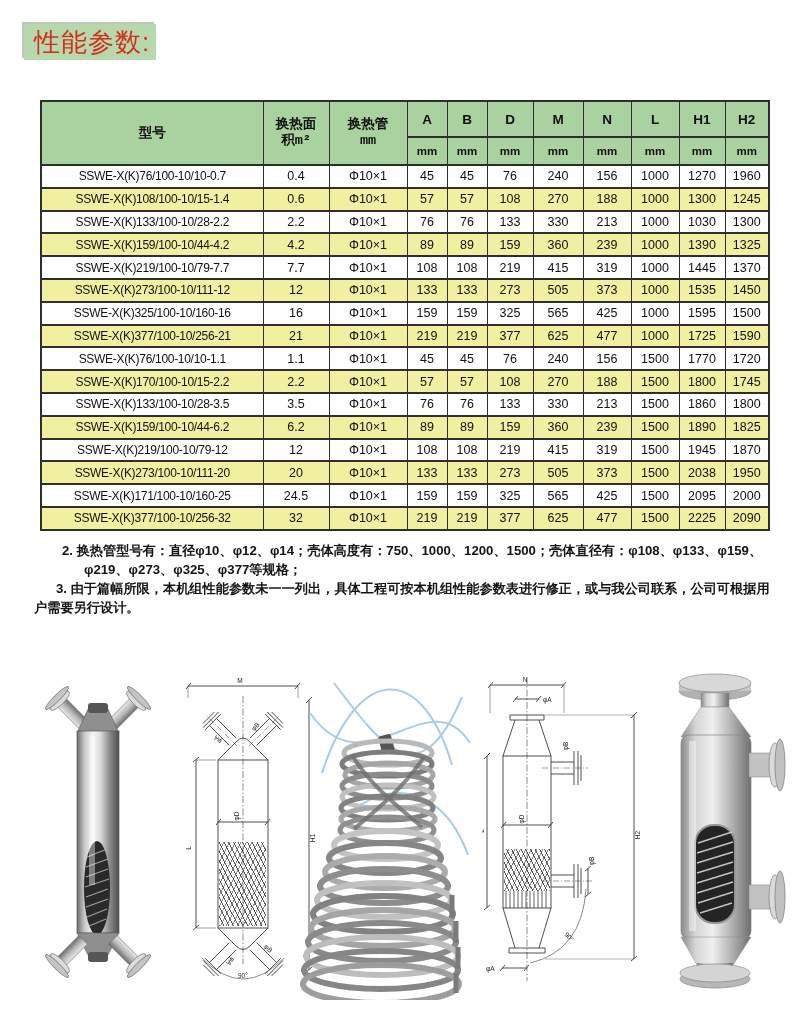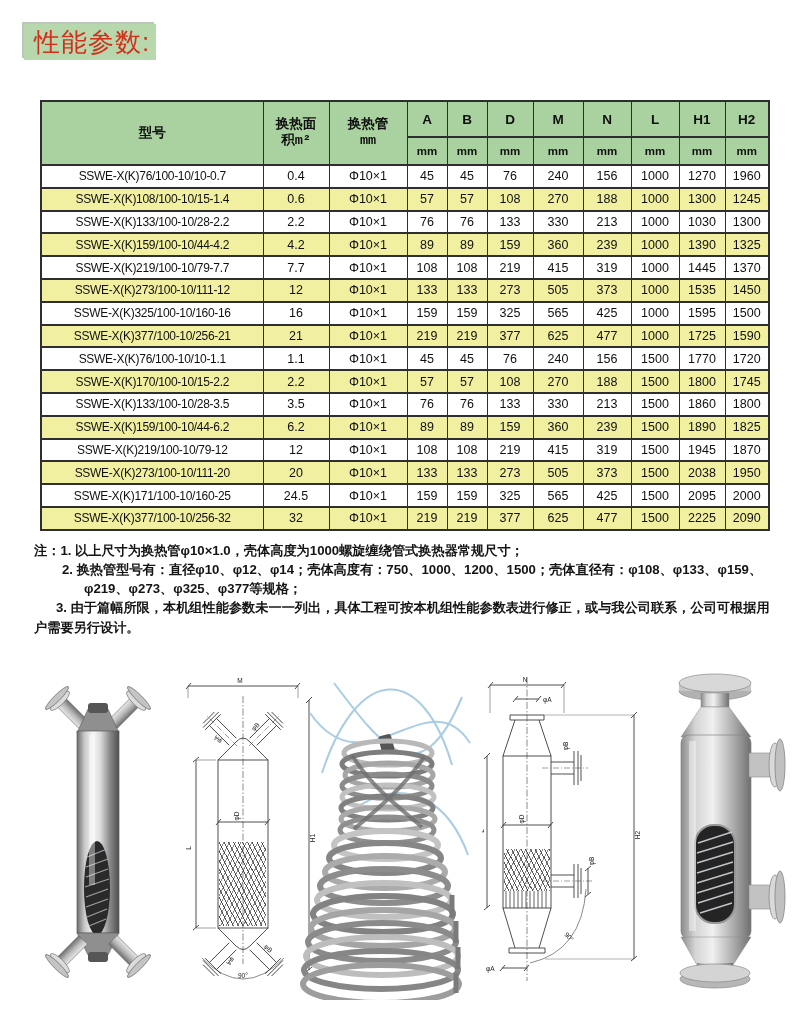--- a/index.html
+++ b/index.html
@@ -320,21 +320,20 @@
         <td>625</td>
         <td>477</td>
         <td>1500</td>
         <td>2225</td>
         <td>2090</td>
       </tr>
     </tbody>
 </table>
 
 <div class="notes">
-  <p><span>注：</span><span>1. 以上尺寸为换热管φ10×1.0，壳体高度为1000螺旋缠绕管式换热器常规尺寸；</span></p>
   <p class="note-cont">2. 换热管型号有：直径φ10、φ12、φ14；壳体高度有：750、1000、1200、1500；壳体直径有：φ108、φ133、φ159、φ219、φ273、φ325、φ377等规格；</p>
   <p class="note-para">3. 由于篇幅所限，本机组性能参数未一一列出，具体工程可按本机组性能参数表进行修正，或与我公司联系，公司可根据用户需要另行设计。</p>
 </div>
 
 <div class="figures">
 
   <div class="fig" style="left:30px;top:20px;width:135px;height:315px;">
     <svg width="135" height="315" viewBox="0 0 135 315">
       <defs>
         <linearGradient id="g1" x1="0" y1="0" x2="1" y2="0">

